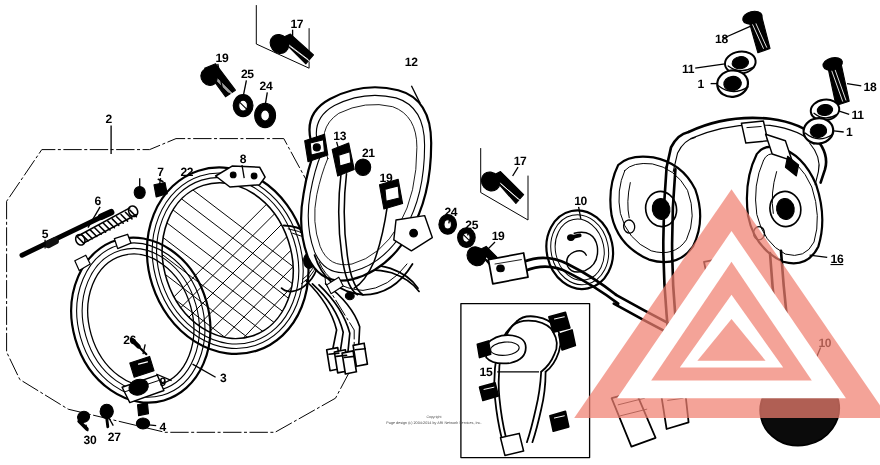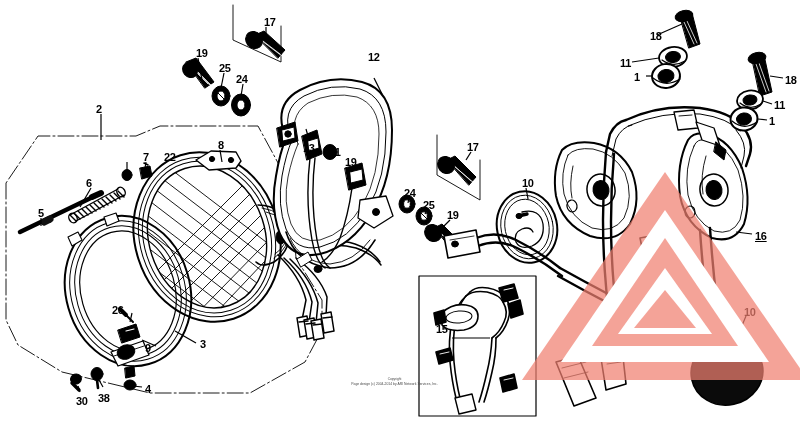--- a/index.html
+++ b/index.html
@@ -471,34 +471,34 @@
       <div class="lbl" style="left: 38px; top: 208px;">5</div>
       <div class="lbl" style="left: 86px; top: 178px;">6</div>
       <div class="lbl" style="left: 143px; top: 152px;">7</div>
       <div class="lbl" style="left: 218px; top: 140px;">8</div>
       <div class="lbl" style="left: 145px; top: 343px;">9</div>
       <div class="lbl" style="left: 522px; top: 178px;">10</div>
       <div class="lbl" style="left: 744px; top: 307px;">10</div>
       <div class="lbl" style="left: 620px; top: 58px;">11</div>
       <div class="lbl" style="left: 774px; top: 100px;">11</div>
       <div class="lbl" style="left: 368px; top: 52px;">12</div>
-      <div class="lbl" style="left: 303px; top: 119px; margin-top: 24px;">13</div>
+      <div class="lbl" style="left: 303px; top: 119px;">13</div>
       <div class="lbl" style="left: 345px; top: 157px;">19</div>
-      <div class="lbl" style="left: 436px; top: 324px;">15</div>
+      <div class="lbl" style="left: 436px; top: 334px;">15</div>
       <div class="lbl" style="left: 755px; top: 231px; text-decoration: underline;">16</div>
       <div class="lbl" style="left: 264px; top: 17px;">17</div>
       <div class="lbl" style="left: 467px; top: 142px;">17</div>
       <div class="lbl" style="left: 650px; top: 31px;">18</div>
       <div class="lbl" style="left: 785px; top: 75px;">18</div>
       <div class="lbl" style="left: 196px; top: 48px;">19</div>
       <div class="lbl" style="left: 447px; top: 210px;">19</div>
       <div class="lbl" style="left: 76px; top: 396px;">30</div>
-      <div class="lbl" style="left: 329px; top: 147px;">21</div>
+      <div class="lbl" style="left: 329px; top: 135px;">21</div>
       <div class="lbl" style="left: 124px; top: 152px; margin-left: 40px;">22</div>
-      <div class="lbl" style="left: 98px; top: 393px;">38</div>
+      <div class="lbl" style="left: 98px; top: 393px;">27</div>
       <div class="lbl" style="left: 236px; top: 74px;">24</div>
       <div class="lbl" style="left: 404px; top: 188px;">24</div>
       <div class="lbl" style="left: 219px; top: 63px;">25</div>
       <div class="lbl" style="left: 423px; top: 200px;">25</div>
       <div class="lbl" style="left: 112px; top: 305px;">26</div>
     </div>
 
   <svg id="wm-tri" viewBox="0 0 290 215">
     <g fill="#F08070" opacity="0.72">
       <path d="M145,4 L288,212 L2,212 Z"></path>

